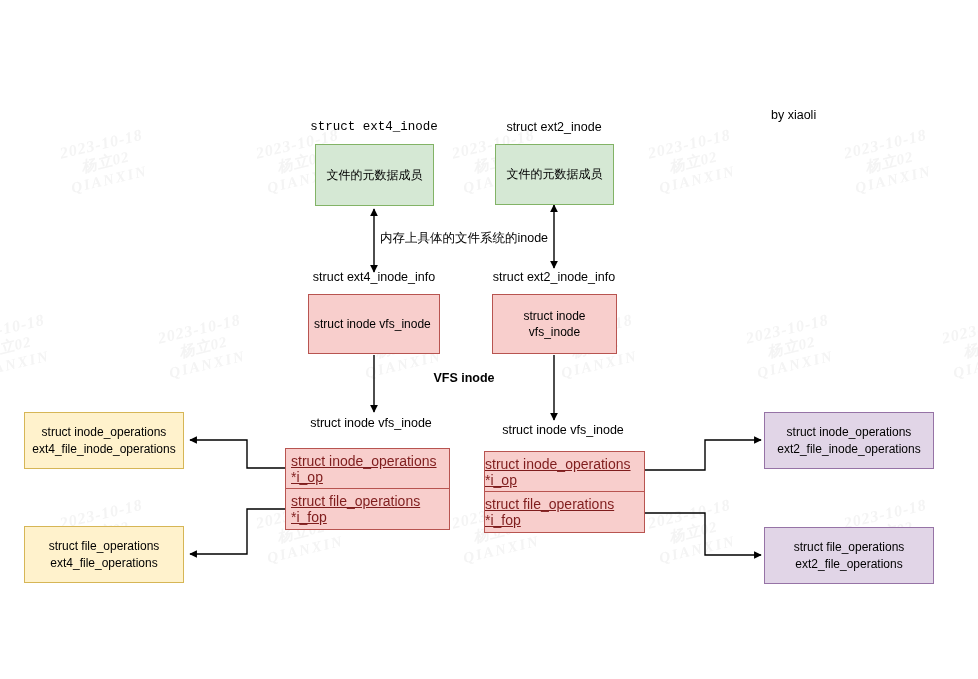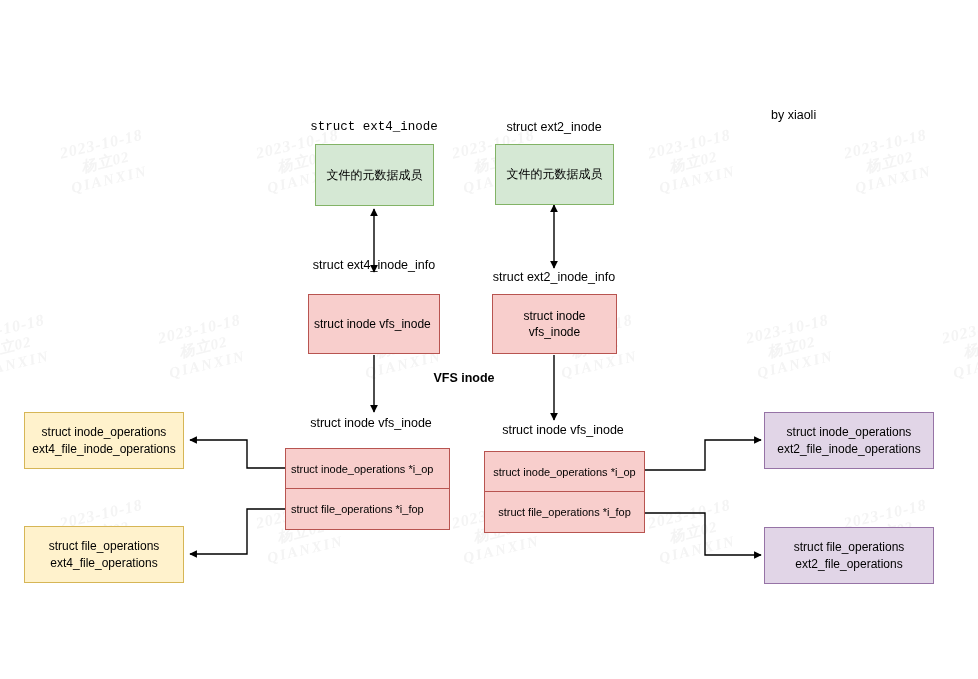--- a/index.html
+++ b/index.html
@@ -46,21 +46,21 @@
 
   .pink-left-text{justify-content:flex-start;}
   .pink-left-text .inner{padding-left:5px;}
 
   
   .table{position:absolute;box-sizing:border-box;z-index:3;
          border:1px solid #b85450;background:#f8cecc;}
   .table .row{
     box-sizing:border-box;height:50%;
     display:flex;align-items:center;justify-content:center;
-    font-size:11px;color:#000000;
+    font-size:14px;color:#7f1d1d;text-decoration:underline;
   }
   .table .row.top{border-bottom:1px solid #b85450;}
   .tbl-left .row{justify-content:flex-start;padding-left:5px;}
 
   
   .lbl{position:absolute;font-size:12.5px;white-space:nowrap;z-index:4;color:#000;}
   .lbl.center{transform:translateX(-50%);}
 
   
   #wires{position:absolute;left:0;top:0;width:978px;height:679px;z-index:2;}
@@ -193,32 +193,33 @@
     
     <path d="M 285 509 L 247 509 L 247 554 L 190 554" fill="none" stroke="#000" stroke-width="1.4" marker-end="url(#ah)"></path>
 
     
     <path d="M 645 470 L 705 470 L 705 440 L 761 440" fill="none" stroke="#000" stroke-width="1.4" marker-end="url(#ah)"></path>
     
     <path d="M 645 513 L 705 513 L 705 555 L 761 555" fill="none" stroke="#000" stroke-width="1.4" marker-end="url(#ah)"></path>
   </svg>
 
 
+  <div class="lbl center" style="left:464px;top:230px;">内存上具体的文件系统的inode</div>
 
   <div class="lbl center" style="left:464px;top:371px;font-weight:bold;">VFS inode</div>
 
   <div class="lbl" style="left:750px;top:108px;margin-left:21px;">by xiaoli</div>
 
   <div class="lbl center" style="left:374px;top:120px;font-family:Liberation Mono, monospace;">struct ext4_inode</div>
 
   <div class="box green" style="left:315px;top:144px;width:119px;height:62px;">
     <span class="inner">文件的元数据成员</span>
   </div>
 
-  <div class="lbl center" style="left:374px;top:258px;">struct ext4_inode_info</div>
+  <div class="lbl center" style="left:374px;top:270px;">struct ext4_inode_info</div>
 
   <div class="box pink pink-left-text" style="left:308px;top:294px;width:132px;height:60px;">
     <span class="inner">struct inode vfs_inode</span>
   </div>
 
   <div class="lbl center" style="left:371px;top:416px;">struct inode vfs_inode</div>
 
   <div class="table tbl-left" style="left:285px;top:448px;width:165px;height:82px;">
     <div class="row top">struct inode_operations *i_op</div>
     <div class="row">struct file_operations *i_fop</div>

